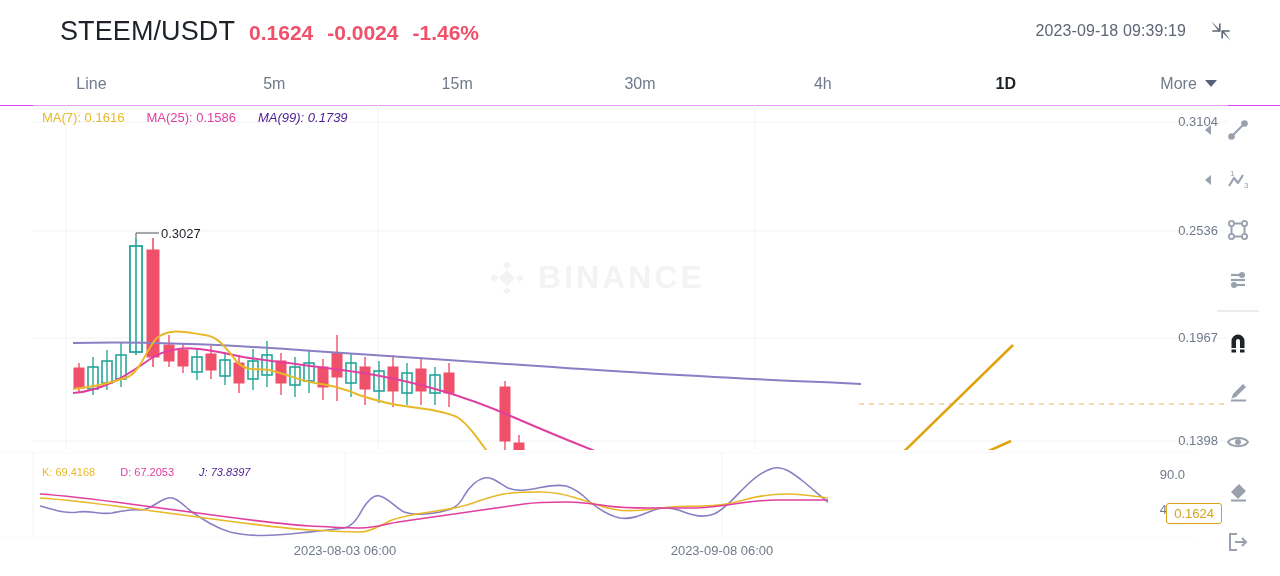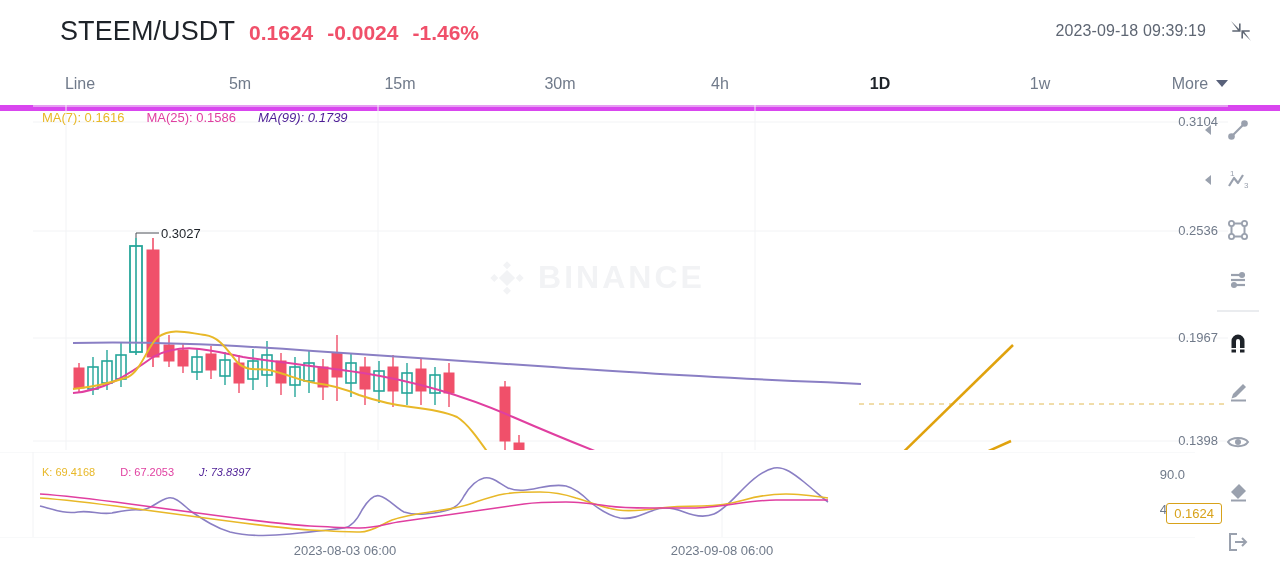--- a/index.html
+++ b/index.html
@@ -13,28 +13,28 @@
   
   .header{
     position:absolute;left:0;top:0;width:1280px;height:62px;
     display:flex;align-items:center;
   }
   .sym-wrap{display:flex;align-items:baseline;gap:14px;padding-left:60px;}
   .symbol{font-size:27px;color:#1e2329;letter-spacing:.1px;}
   .price{font-size:21px;font-weight:bold;color:#f0506a;}
   .chg{font-size:21px;font-weight:bold;color:#f0506a;}
   .pct{font-size:21px;font-weight:bold;color:#f0506a;}
-  .hdr-right{margin-left:auto;display:flex;align-items:center;gap:22px;padding-right:26px;}
+  .hdr-right{margin-left:auto;display:flex;align-items:center;gap:22px;padding-right:46px;}
   .stamp{font-size:16px;color:#5e6673;letter-spacing:.1px;}
   .shrink{width:26px;height:26px;display:block;}
 
   
   .tabs{
     position:absolute;left:0;top:62px;width:1280px;height:43px;
-    display:flex;align-items:center;border-bottom:6px solid #d946ef;
+    display:flex;align-items:center;border-bottom:1px solid #d946ef;
   }
   .tab{
     flex:1;text-align:center;font-size:16px;color:#707a8a;
     display:flex;align-items:center;justify-content:center;gap:6px;
     height:100%;
   }
   .tab.active{color:#1e2329;font-weight:bold;}
   .caret{width:0;height:0;border-left:6px solid transparent;border-right:6px solid transparent;
          border-top:7px solid #58617a;display:inline-block;margin-left:2px;}
 
@@ -129,23 +129,20 @@
         <span>15m</span>
       </div>
     <div class="tab">
         <span>30m</span>
       </div>
     <div class="tab">
         <span>4h</span>
       </div>
     <div class="tab active">
         <span>1D</span>
-      </div>
-    <div class="tab">
-        <span>1w</span>
       </div>
     <div class="tab">
       <span>More</span>
       <span class="caret"></span>
     </div>
   </div>
 
   <div class="chart">
 
     <div class="wm">

